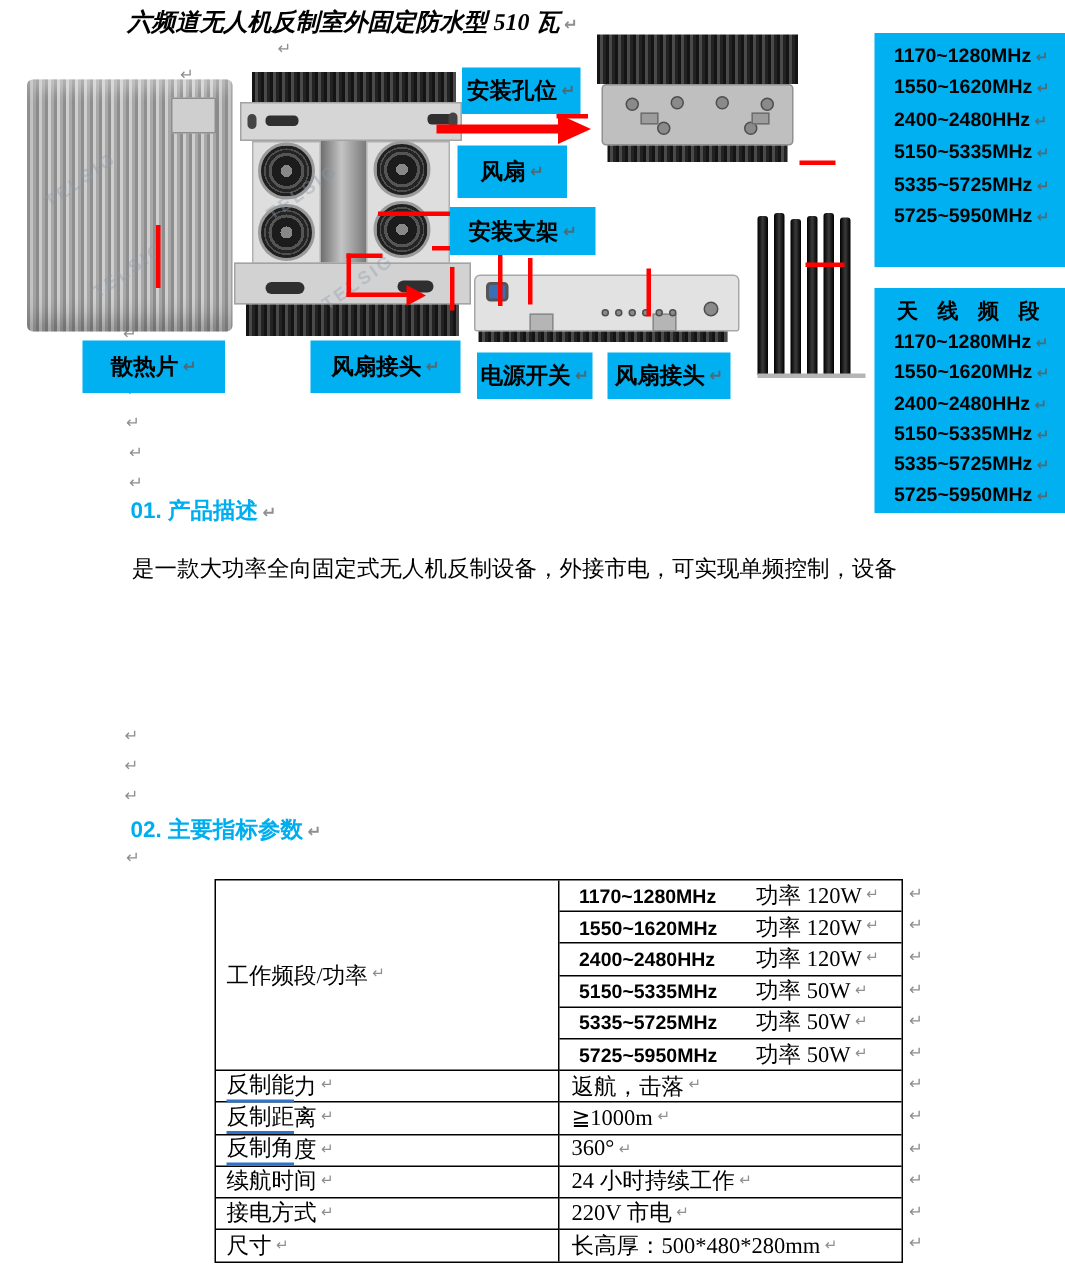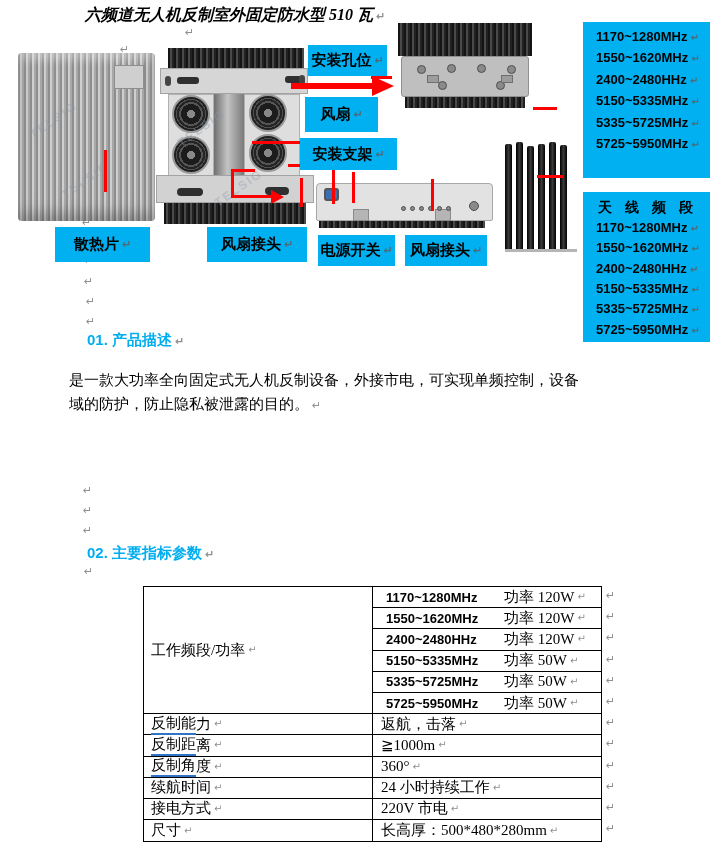--- a/index.html
+++ b/index.html
@@ -12,21 +12,21 @@
   html,body{margin:0;padding:0;background:#ffffff;}
   #page{position:relative;width:710px;height:844px;background:#fff;overflow:hidden;
         font-family:"Liberation Sans",sans-serif;}
   
   .doc-title{position:absolute;left:85px;top:5px;font-size:16px;font-weight:bold;color:#000;
              font-family:"Liberation Serif",serif;white-space:nowrap;font-style:italic;}
   .pm,.pm-i{color:var(--pm);font-size:11px;font-family:"DejaVu Sans",sans-serif;line-height:1;}
   .pm{position:absolute;}
   .pm-i{margin-left:3px;}
   .heading{position:absolute;left:87px;font-size:15px;font-weight:bold;color:var(--cyan2);white-space:nowrap;}
-  .para{position:absolute;left:69px;top:369px;width:522px;font-size:15px;line-height:23.6px;
+  .para{position:absolute;left:88px;top:369px;width:522px;font-size:15px;line-height:23.6px;
         color:#000;font-family:"Liberation Serif",serif;}
   .para .ln{white-space:nowrap;}
   .ublue{border-bottom:2px solid var(--ub);}
   
   .callout{position:absolute;background:var(--cyan);color:#000;font-weight:bold;font-size:15px;
            display:flex;align-items:center;justify-content:center;white-space:nowrap;}
   .callout .pm-i{color:#4d6a76;}
   
   .panel{position:absolute;left:583px;width:127px;background:var(--cyan);color:#000;
          display:flex;flex-direction:column;padding-top:7px;box-sizing:border-box;}
@@ -217,21 +217,20 @@
     <div class="pitem"><span>5335~5725MHz</span><span class="pm-i pilcrow">↵</span></div>
     <div class="pitem"><span>5725~5950MHz</span><span class="pm-i pilcrow">↵</span></div>
   </div>
 
   <div class="heading" style="top:331px">
     <span>01. 产品描述</span><span class="pm-i pilcrow">↵</span>
   </div>
 
   <div class="para">
     <div class="ln">是一款大功率全向固定式无人机反制设备，外接市电，可实现单频控制，设备</div>
-    <div class="ln"><span>域的防护，防止隐私被泄露的目的。</span><span class="pm-i pilcrow">↵</span></div>
   </div>
 
   <div class="heading" style="top:544px">
     <span>02. 主要指标参数</span><span class="pm-i pilcrow">↵</span>
   </div>
 
   <div class="spec-table">
     <div class="tc c1" style="grid-row:1/7">
         <span>工作频段/功率</span>
         <span class="pm-i pilcrow">↵</span>

